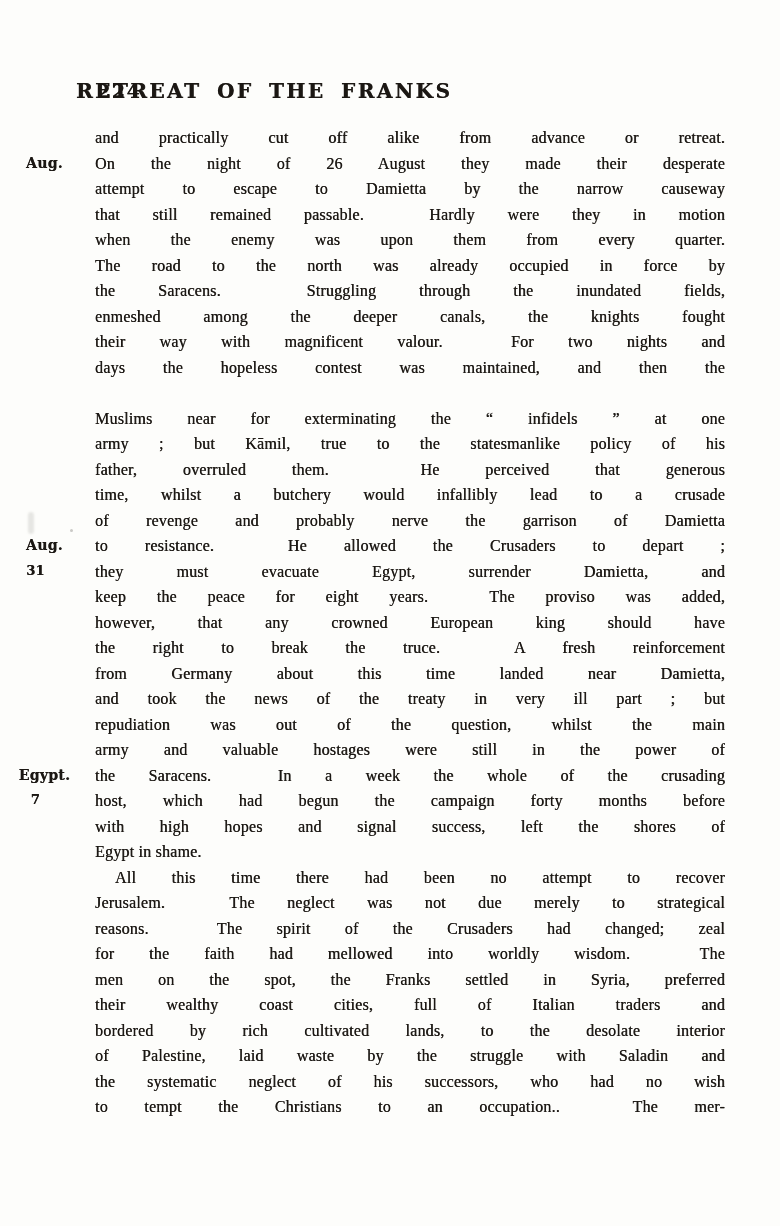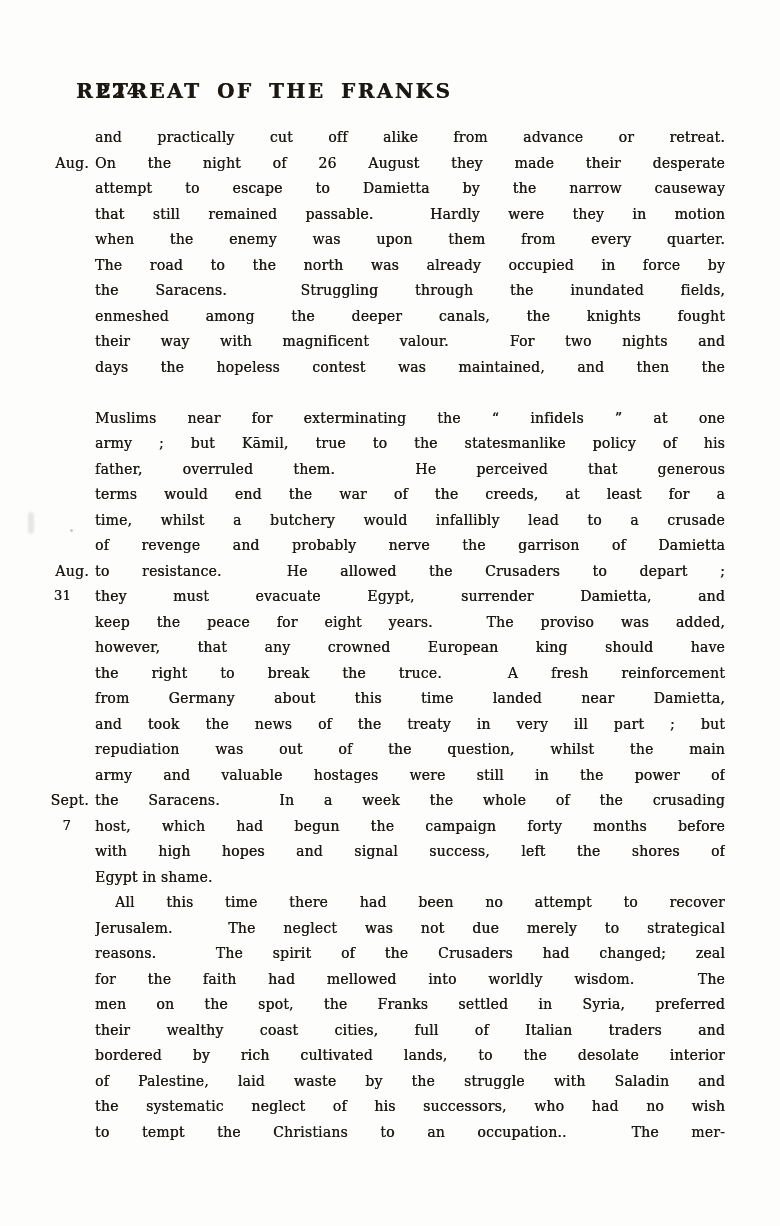--- a/index.html
+++ b/index.html
@@ -55,43 +55,44 @@
   .line-row {
     display: flex;
     height: 25.5px;
     overflow: visible;
   }
   .note-cell {
     flex: 0 0 95px;
     box-sizing: border-box;
     padding-right: 6px;
     padding-top: 4px;
-    text-align: right;
+    text-align: center;
     font-size: 14px;
-    font-weight: normal;
+    font-weight: bold;
     letter-spacing: 0.3px;
     text-shadow: 0.3px 0 0 rgba(27,23,19,0.85);
   }
   .note-cell.note-num {
     padding-right: 24px;
     font-size: 13px;
   }
   .text-cell {
     flex: 0 0 630px;
     box-sizing: border-box;
-    font-size: 14px;
+    font-size: 16px;
     line-height: 25.5px;
     text-align: justify;
     text-align-last: justify;
     letter-spacing: 0.2px;
     text-shadow: 0.35px 0 0 rgba(27,23,19,0.85);
     white-space: nowrap; 
     white-space: normal;
     overflow: hidden;
     height: 25.5px;
+    font-family: Liberation Serif, serif;
   }
   .text-cell.flush {
     text-align: right;
     text-align-last: left;
   }
   .text-cell.indent {
     text-indent: 20px;
   }
   
   .smudge {
@@ -174,24 +175,20 @@
       <div class="line-row">
         <span class="note-cell"></span>
         <span class="text-cell">army ; but Kāmil, true to the statesmanlike policy of his</span>
       </div>
       <div class="line-row">
         <span class="note-cell"></span>
         <span class="text-cell">father, overruled them.&nbsp; He perceived that generous</span>
       </div>
       <div class="line-row">
         <span class="note-cell"></span>
-        <span class="text-cell">terms would end the war of the creeds, at least for a</span>
-      </div>
-      <div class="line-row">
-        <span class="note-cell"></span>
         <span class="text-cell">time, whilst a butchery would infallibly lead to a crusade</span>
       </div>
       <div class="line-row">
         <span class="note-cell"></span>
         <span class="text-cell">of revenge and probably nerve the garrison of Damietta</span>
       </div>
       <div class="line-row">
         <span class="note-cell">Aug.</span>
         <span class="text-cell">to resistance.&nbsp; He allowed the Crusaders to depart ;</span>
       </div>
@@ -221,21 +218,21 @@
       </div>
       <div class="line-row">
         <span class="note-cell"></span>
         <span class="text-cell">repudiation was out of the question, whilst the main</span>
       </div>
       <div class="line-row">
         <span class="note-cell"></span>
         <span class="text-cell">army and valuable hostages were still in the power of</span>
       </div>
       <div class="line-row">
-        <span class="note-cell">Sept.</span>
+        <span class="note-cell">Egypt.</span>
         <span class="text-cell">the Saracens.&nbsp; In a week the whole of the crusading</span>
       </div>
       <div class="line-row">
         <span class="note-cell note-num">7</span>
         <span class="text-cell">host, which had begun the campaign forty months before</span>
       </div>
       <div class="line-row">
         <span class="note-cell"></span>
         <span class="text-cell">with high hopes and signal success, left the shores of</span>
       </div>

